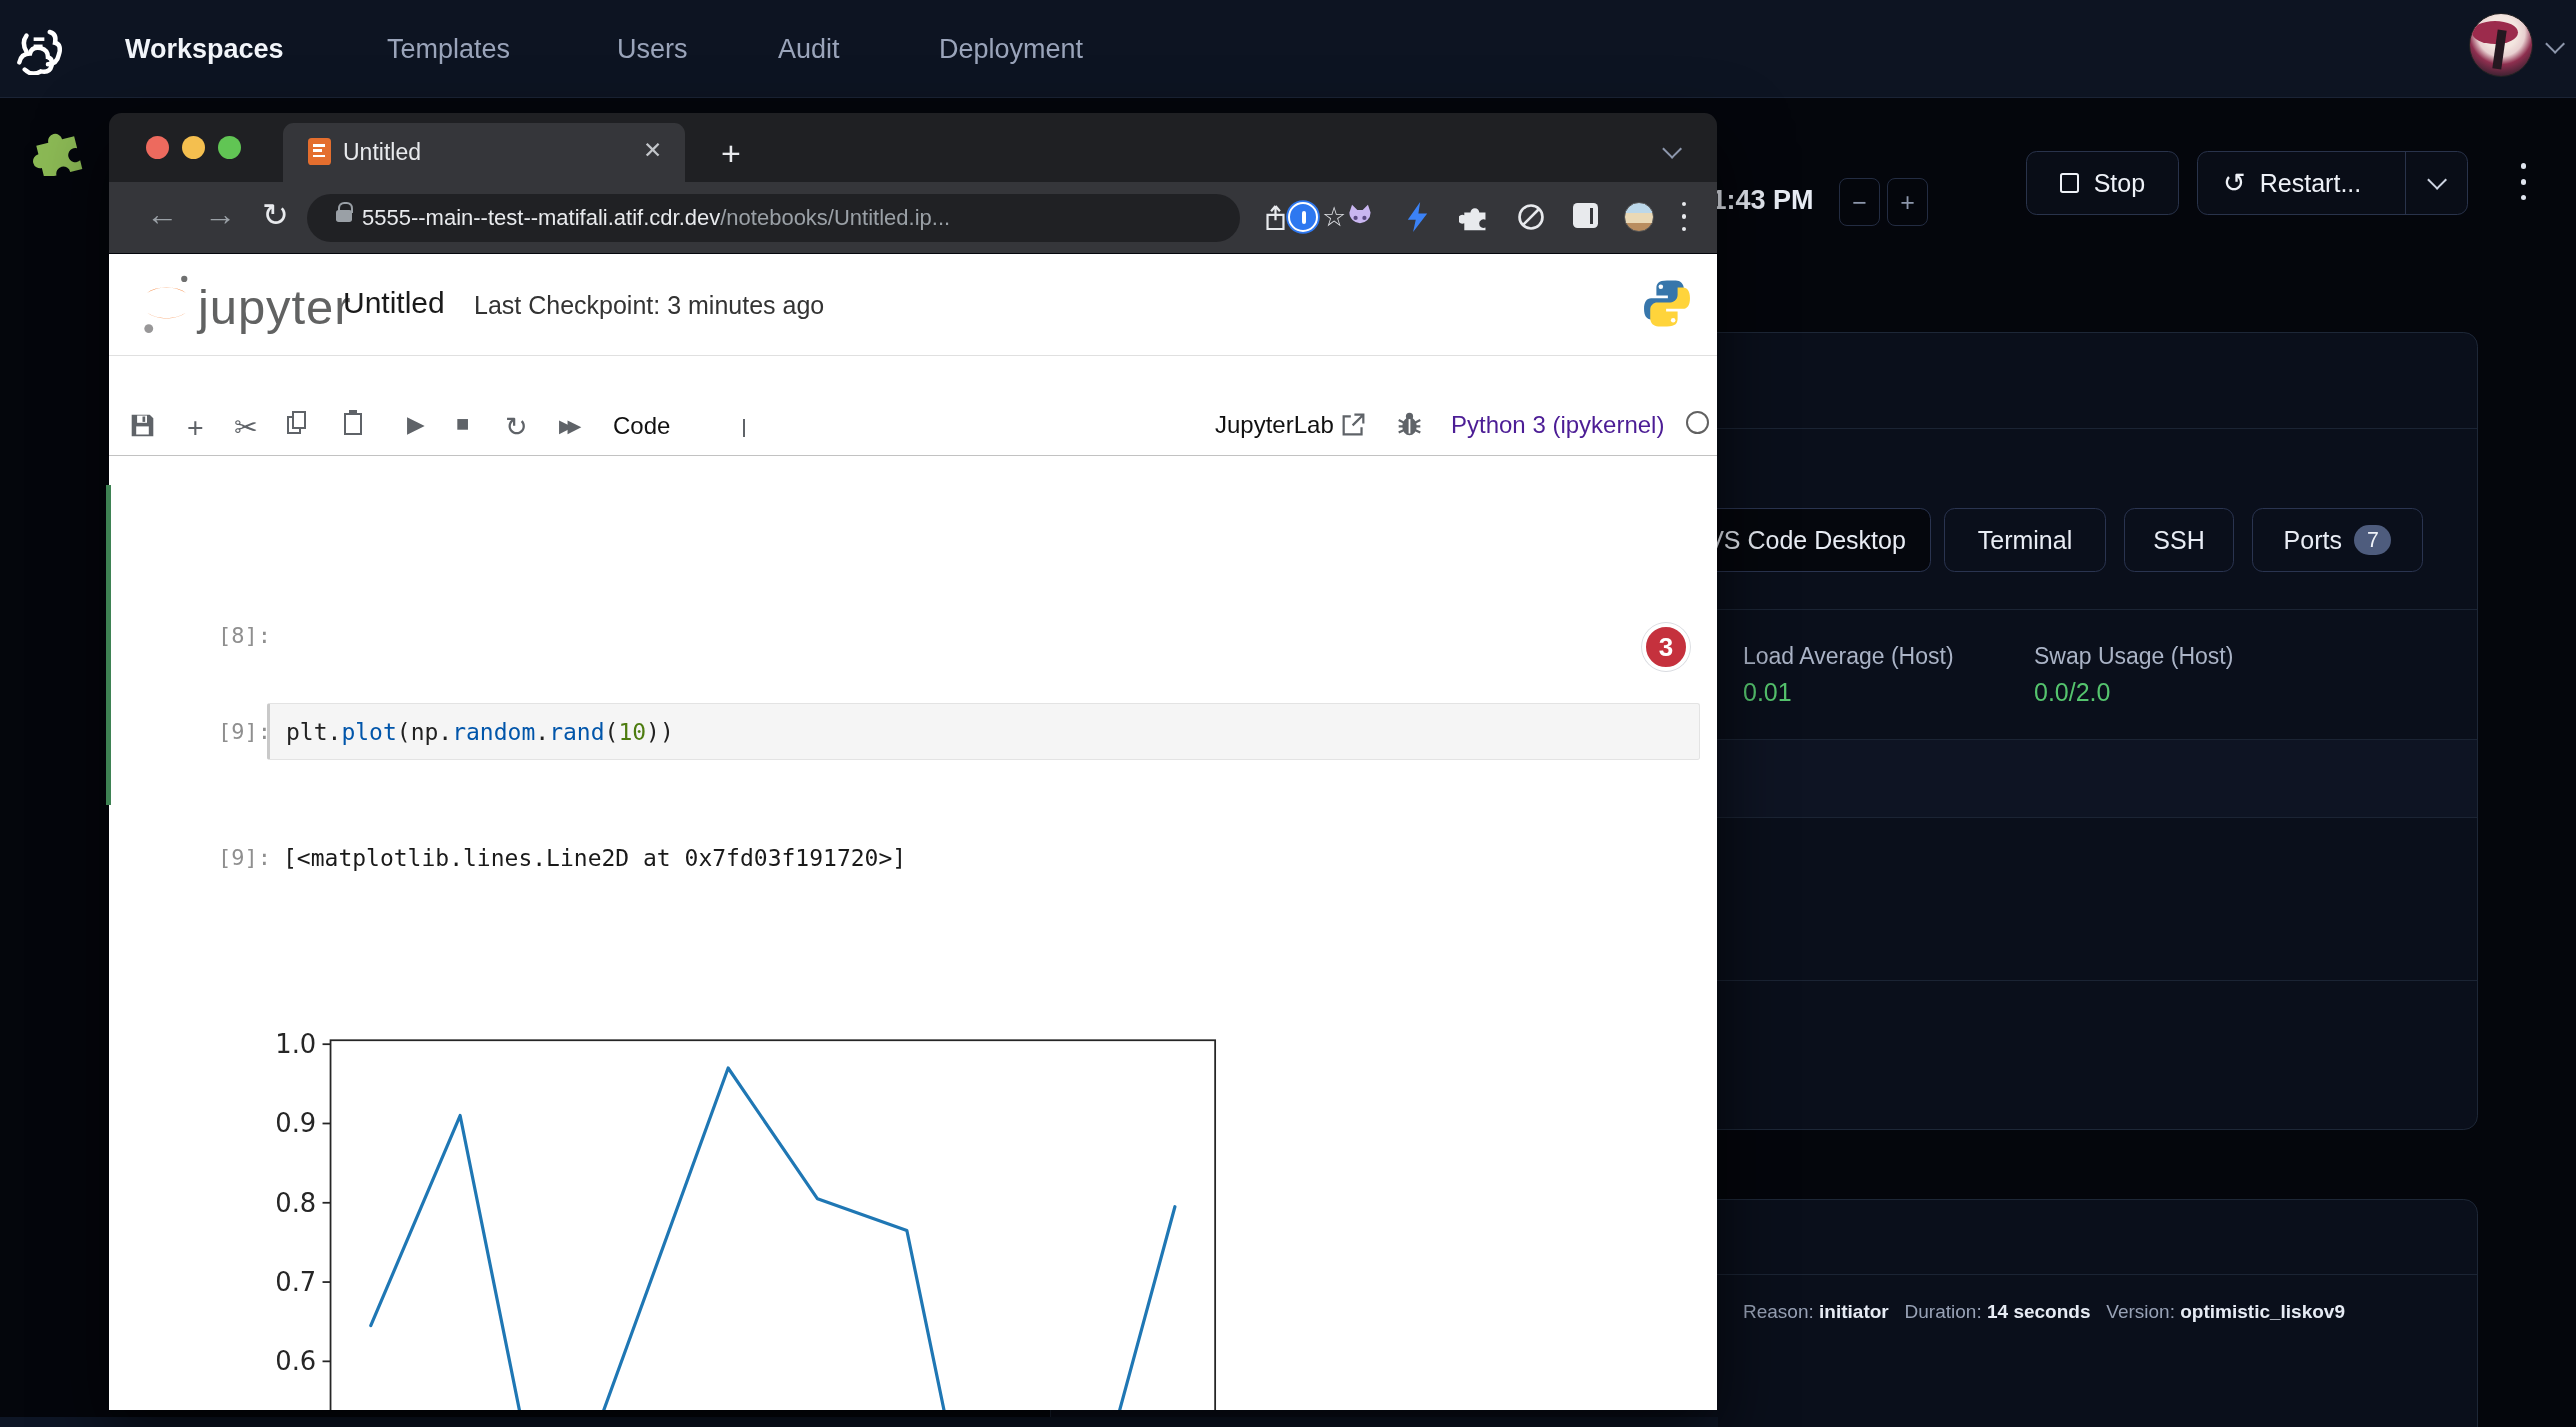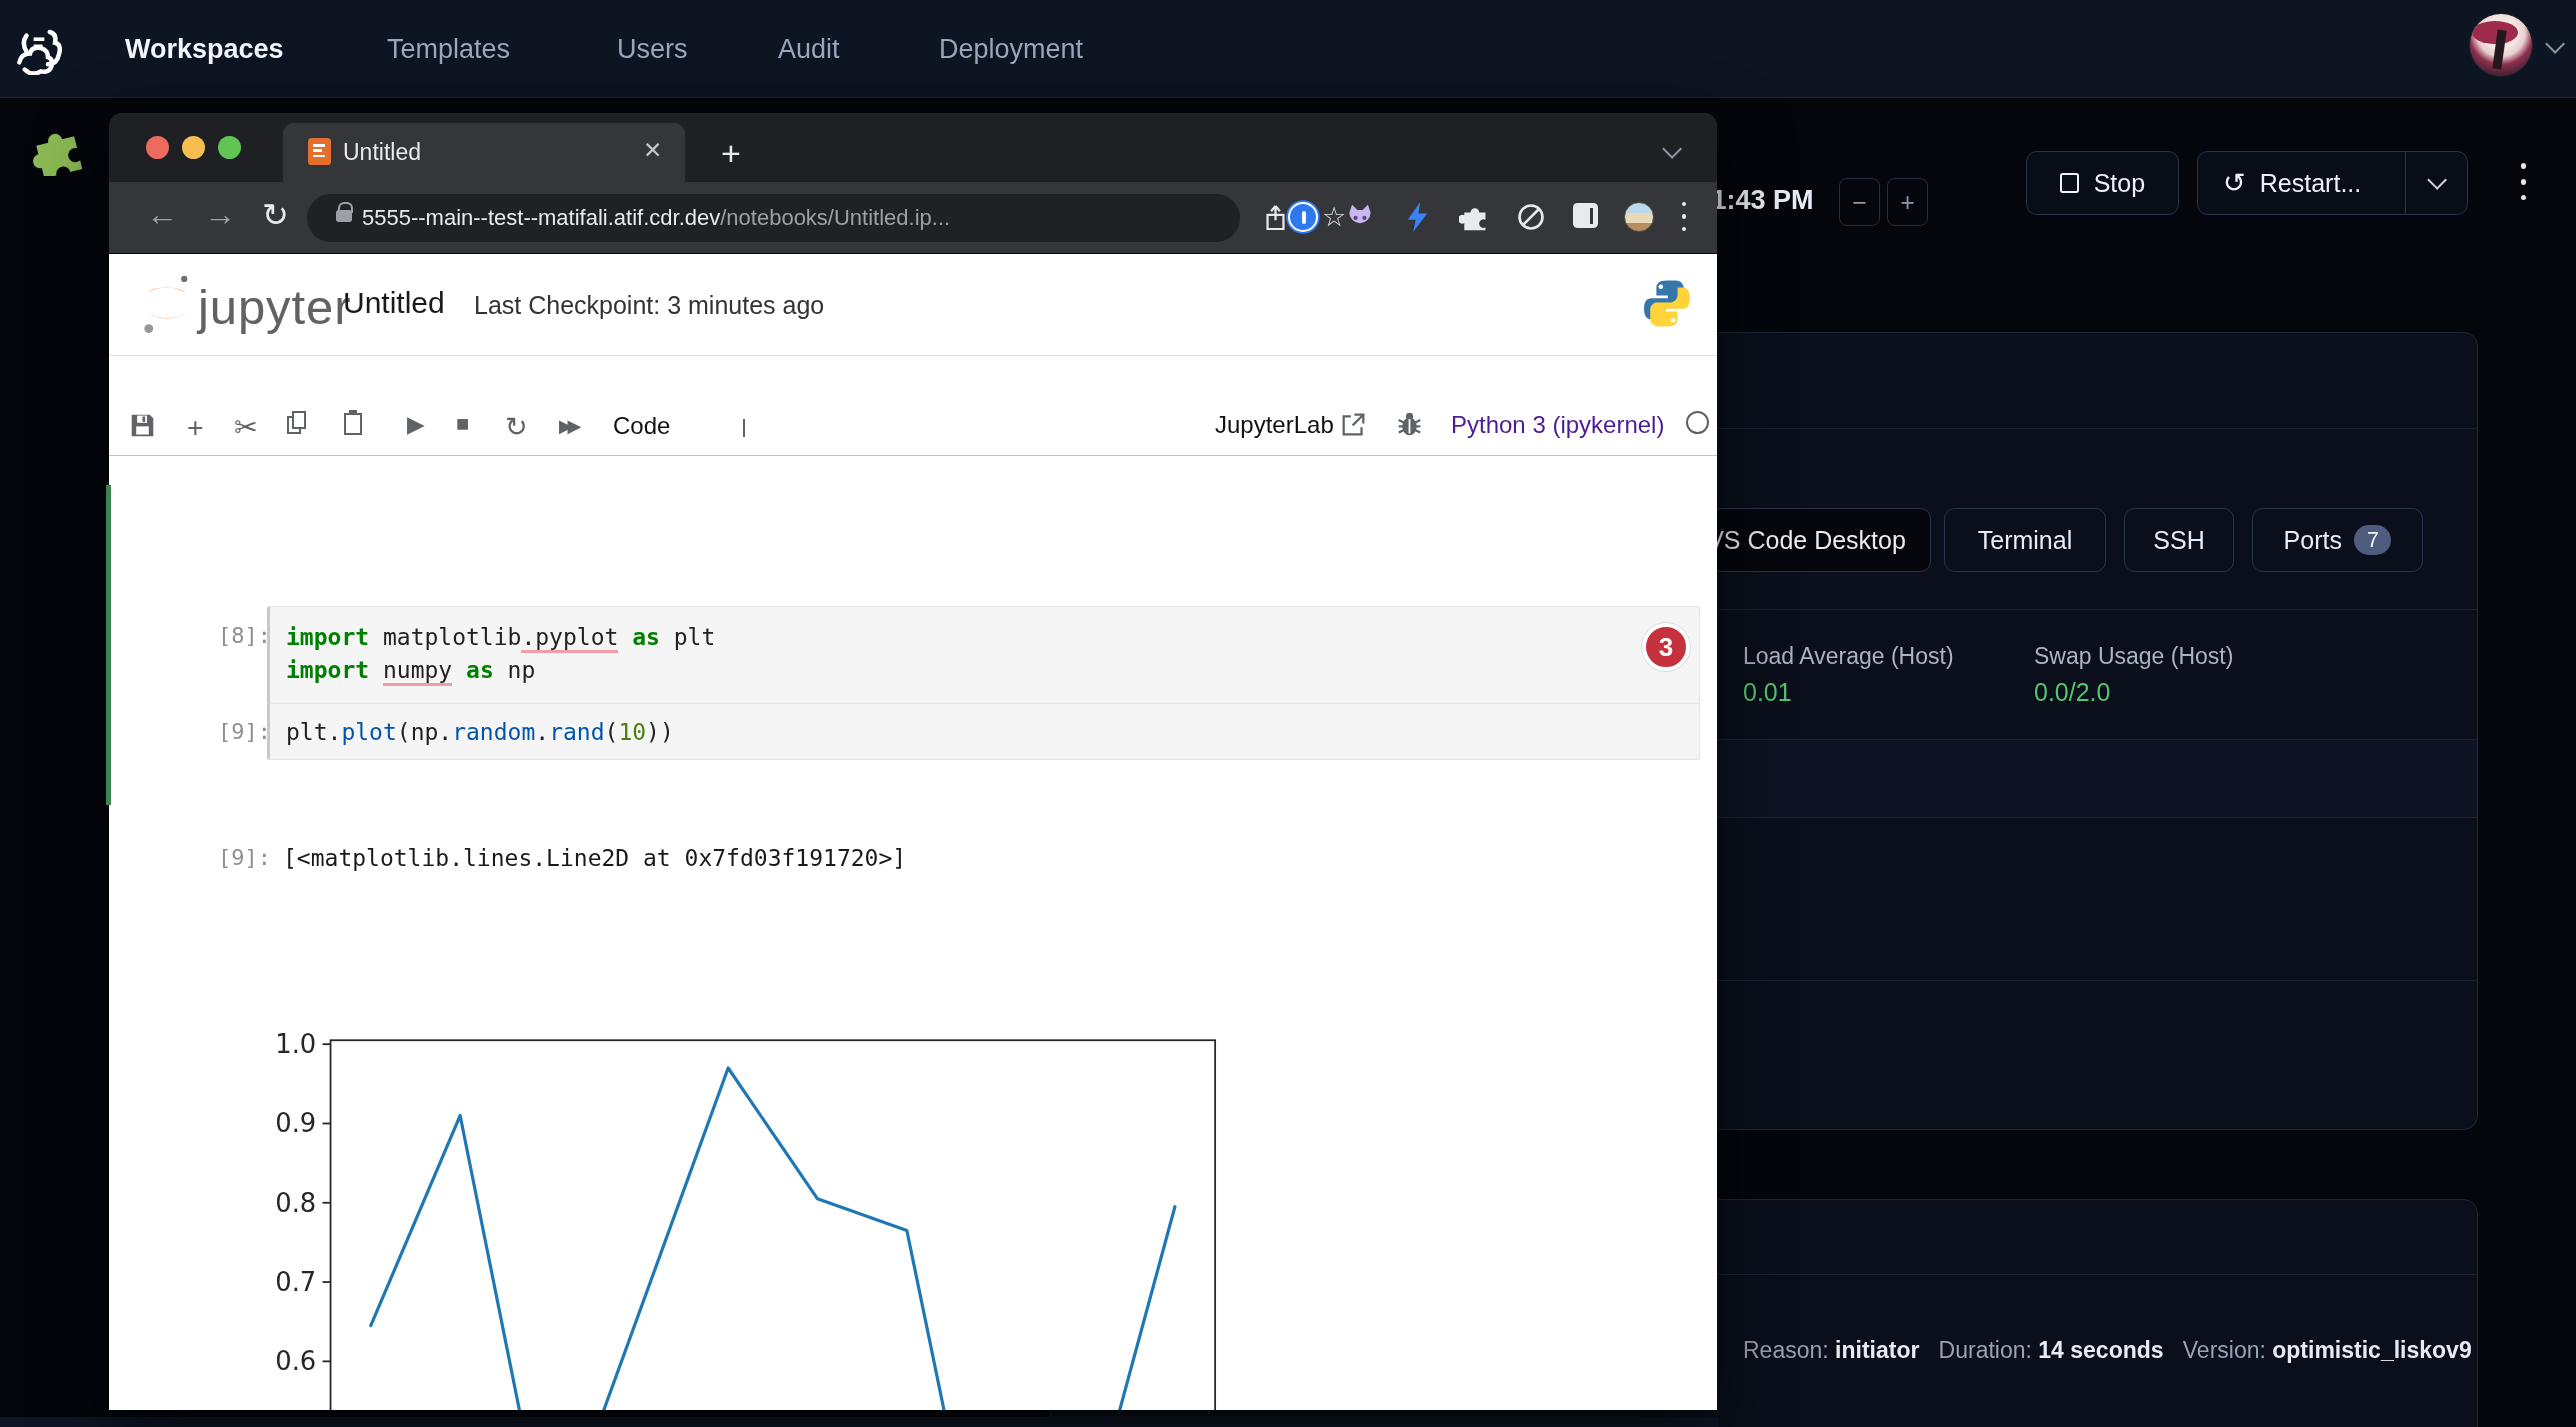--- a/index.html
+++ b/index.html
@@ -22,21 +22,21 @@
 
   #puzzle-left { left:25px; top:121px; z-index:1; }
 
   .panel { background:#0a0f1b; border:0.9px solid #1d2737; border-radius:14.2px; z-index:1; }
   .hline { position:absolute; left:0; width:100%; height:0.9px; background:#1b2434; }
   .pillbtn { position:absolute; height:64px; border:0.9px solid #2a3450; border-radius:10.7px;
              display:flex; align-items:center; justify-content:center; gap:12.5px;
              color:#e9edf5; font-size:25px; background:rgba(10,15,27,.4); cursor:pointer; }
   .metric-label { position:absolute; color:#aab3c6; font-size:23px; }
   .metric-value { position:absolute; color:#55c46e; font-size:25px; }
-  #build-info { left:1743px; top:1301px; font-size:23px; color:#98a2b6; z-index:1;margin-top:36px; }
+  #build-info { left:1743px; top:1301px; font-size:19px; color:#98a2b6; z-index:1; }
   #build-info b { color:#e6ebf4; }
 
   #time-text { left:1698px; top:185px; font-size:27px; font-weight:bold; color:#e8ecf4; z-index:1; }
   .sqbtn { position:absolute; width:41px; height:48px; border:0.9px solid #232c42; border-radius:8px;
            color:#8c96ab; font-size:25px; display:flex; align-items:center; justify-content:center; z-index:1; cursor:pointer; }
   .bigbtn { position:absolute; height:64px; border:0.9px solid #29334b; border-radius:10.7px;
             display:flex; align-items:center; color:#eef1f7; font-size:25px; z-index:1; background:rgba(13,19,33,.5); cursor:pointer; }
   #kebab { left:2515px; top:158px; width:18px; height:53px; z-index:1; cursor:pointer; }
   #kebab i { position:absolute; left:6.2px; width:5.3px; height:5.3px; border-radius:50%; background:#dfe4ee; }
   .badge7 { background:#4e5c7d; border-radius:16px; padding:2.7px 12.5px; font-size:21.4px; color:#f0f3f9; }
@@ -320,24 +320,20 @@
         <span id="kernel-label">Python 3 (ipykernel)</span>
         <span id="kernel-circle"></span>
       </div>
 
       <div id="nbbody">
         <div id="clipped-cell" class="mono codeline">
           
         </div>
 
         <div class="prompt mono" style="top:167px">[8]:</div>
-        <div class="cellbox" style="top:150px;height:107px">
-          <div class="codeline mono" style="margin:14.2px 0 0 16px"><span class="tok-kw">import</span><span> matplotlib</span><span class="tok-mis">.pyplot</span><span> </span><span class="tok-kw">as</span><span> plt</span></div>
-          <div class="codeline mono" style="margin:0 0 0 16px"><span class="tok-kw">import</span><span> </span><span class="tok-mis">numpy</span><span> </span><span class="tok-kw">as</span><span> np</span></div>
-        </div>
         <div id="collab-badge">3</div>
 
         <div class="prompt mono" style="top:263px">[9]:</div>
         <div class="cellbox" style="top:247px;height:57px">
           <div class="codeline mono" style="margin:11.6px 0 0 16px"><span>plt.</span><span class="tok-prop">plot</span><span>(np.</span><span class="tok-prop">random</span><span>.</span><span class="tok-prop">rand</span><span>(</span><span class="tok-num">10</span><span>))</span></div>
         </div>
 
         <div class="prompt mono" style="top:521px;top:389px">[9]:</div>
         <div class="mono abs" style="left:174px;top:389px;font-size:23px;color:#1a1a1a">[&lt;matplotlib.lines.Line2D at 0x7fd03f191720&gt;]</div>
 

